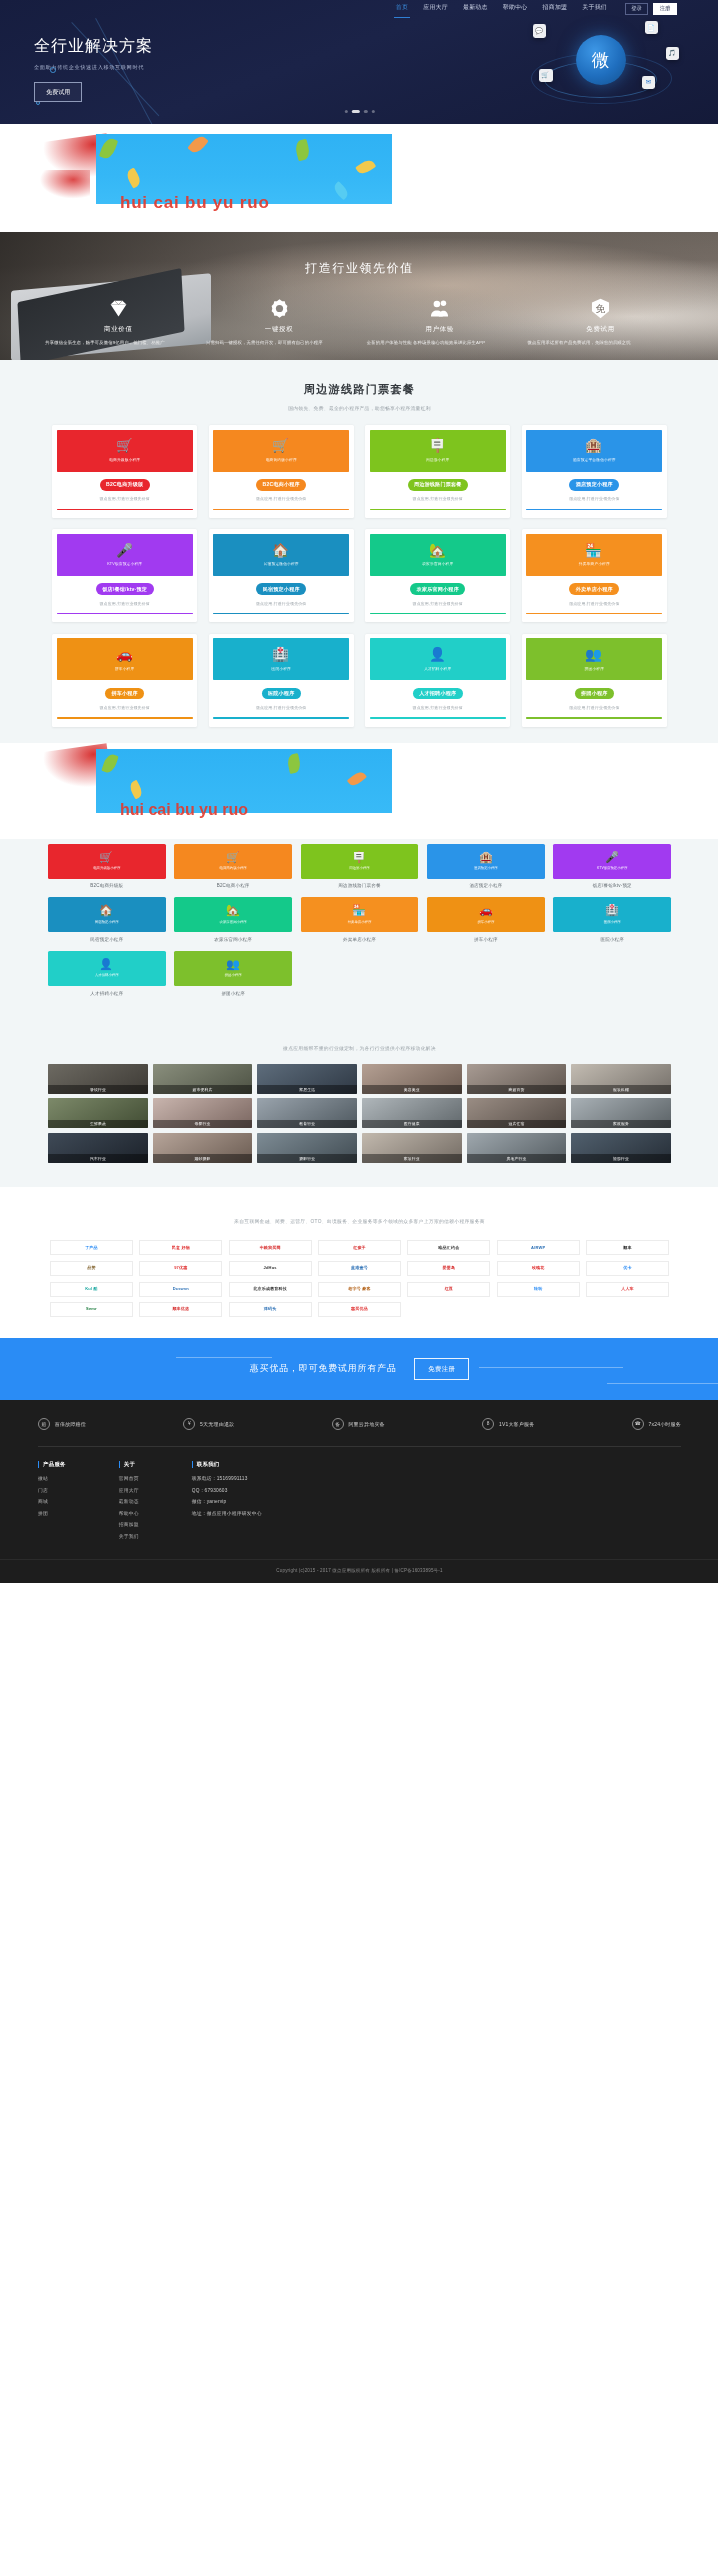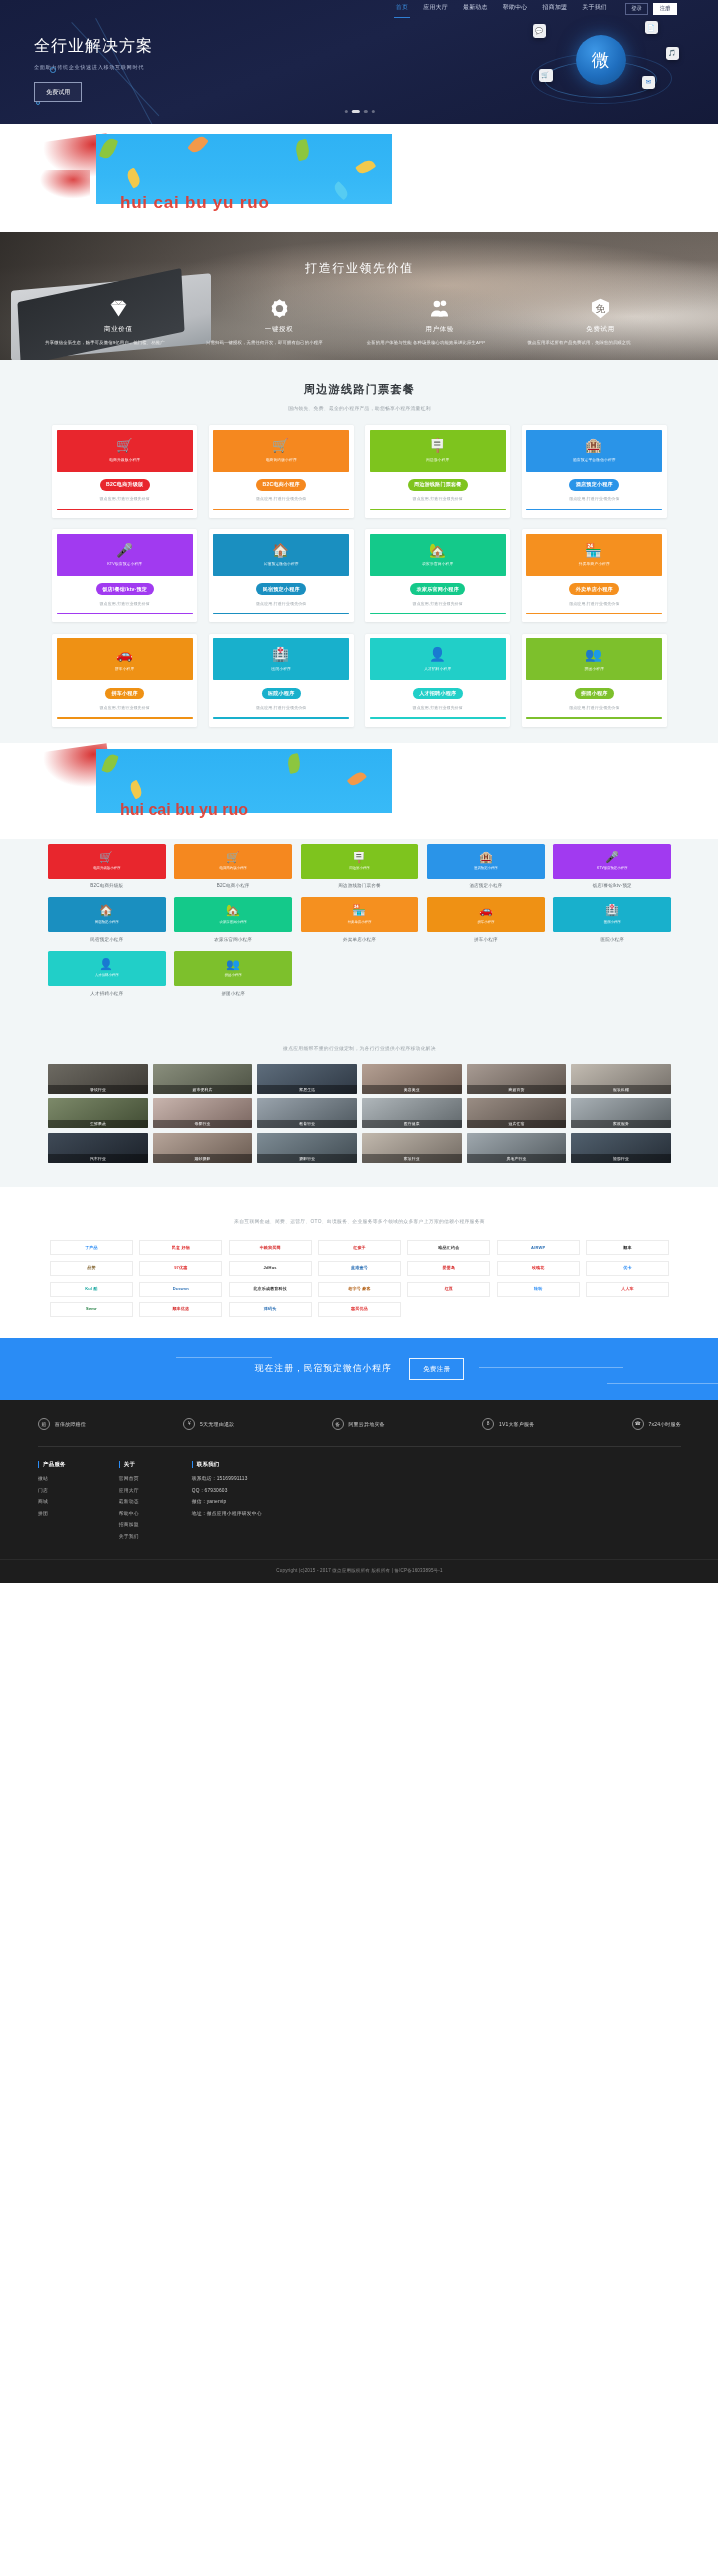--- a/index.html
+++ b/index.html
@@ -670,21 +670,21 @@
         <div class="logo-cell" style="color: rgb(214, 40, 40);">顺丰优选</div>
         <div class="logo-cell" style="color: rgb(42, 111, 181);">洋码头</div>
         <div class="logo-cell" style="color: rgb(224, 49, 49);">惠买优品</div>
       </div>
   </section>
 
   <section class="cta">
     <div class="cta-line" style="left:176px;top:19px;width:96px;"></div>
     <div class="cta-line" style="left:479px;top:29px;width:144px;"></div>
     <div class="cta-line" style="left:607px;top:45px;width:112px;"></div>
-    <div class="cta-text">现在注册，民宿预定微信小程序</div>
+    <div class="cta-text">惠买优品，即可免费试用所有产品</div>
     <div class="cta-btn">免费注册</div>
   </section>
 
   <footer class="footer">
     <div class="trust" id="trust-row">
         <div class="trust-item">
           <span class="trust-circle">赔</span>
           <span class="trust-label">百倍故障赔偿</span>
         </div>
         <div class="trust-item">

